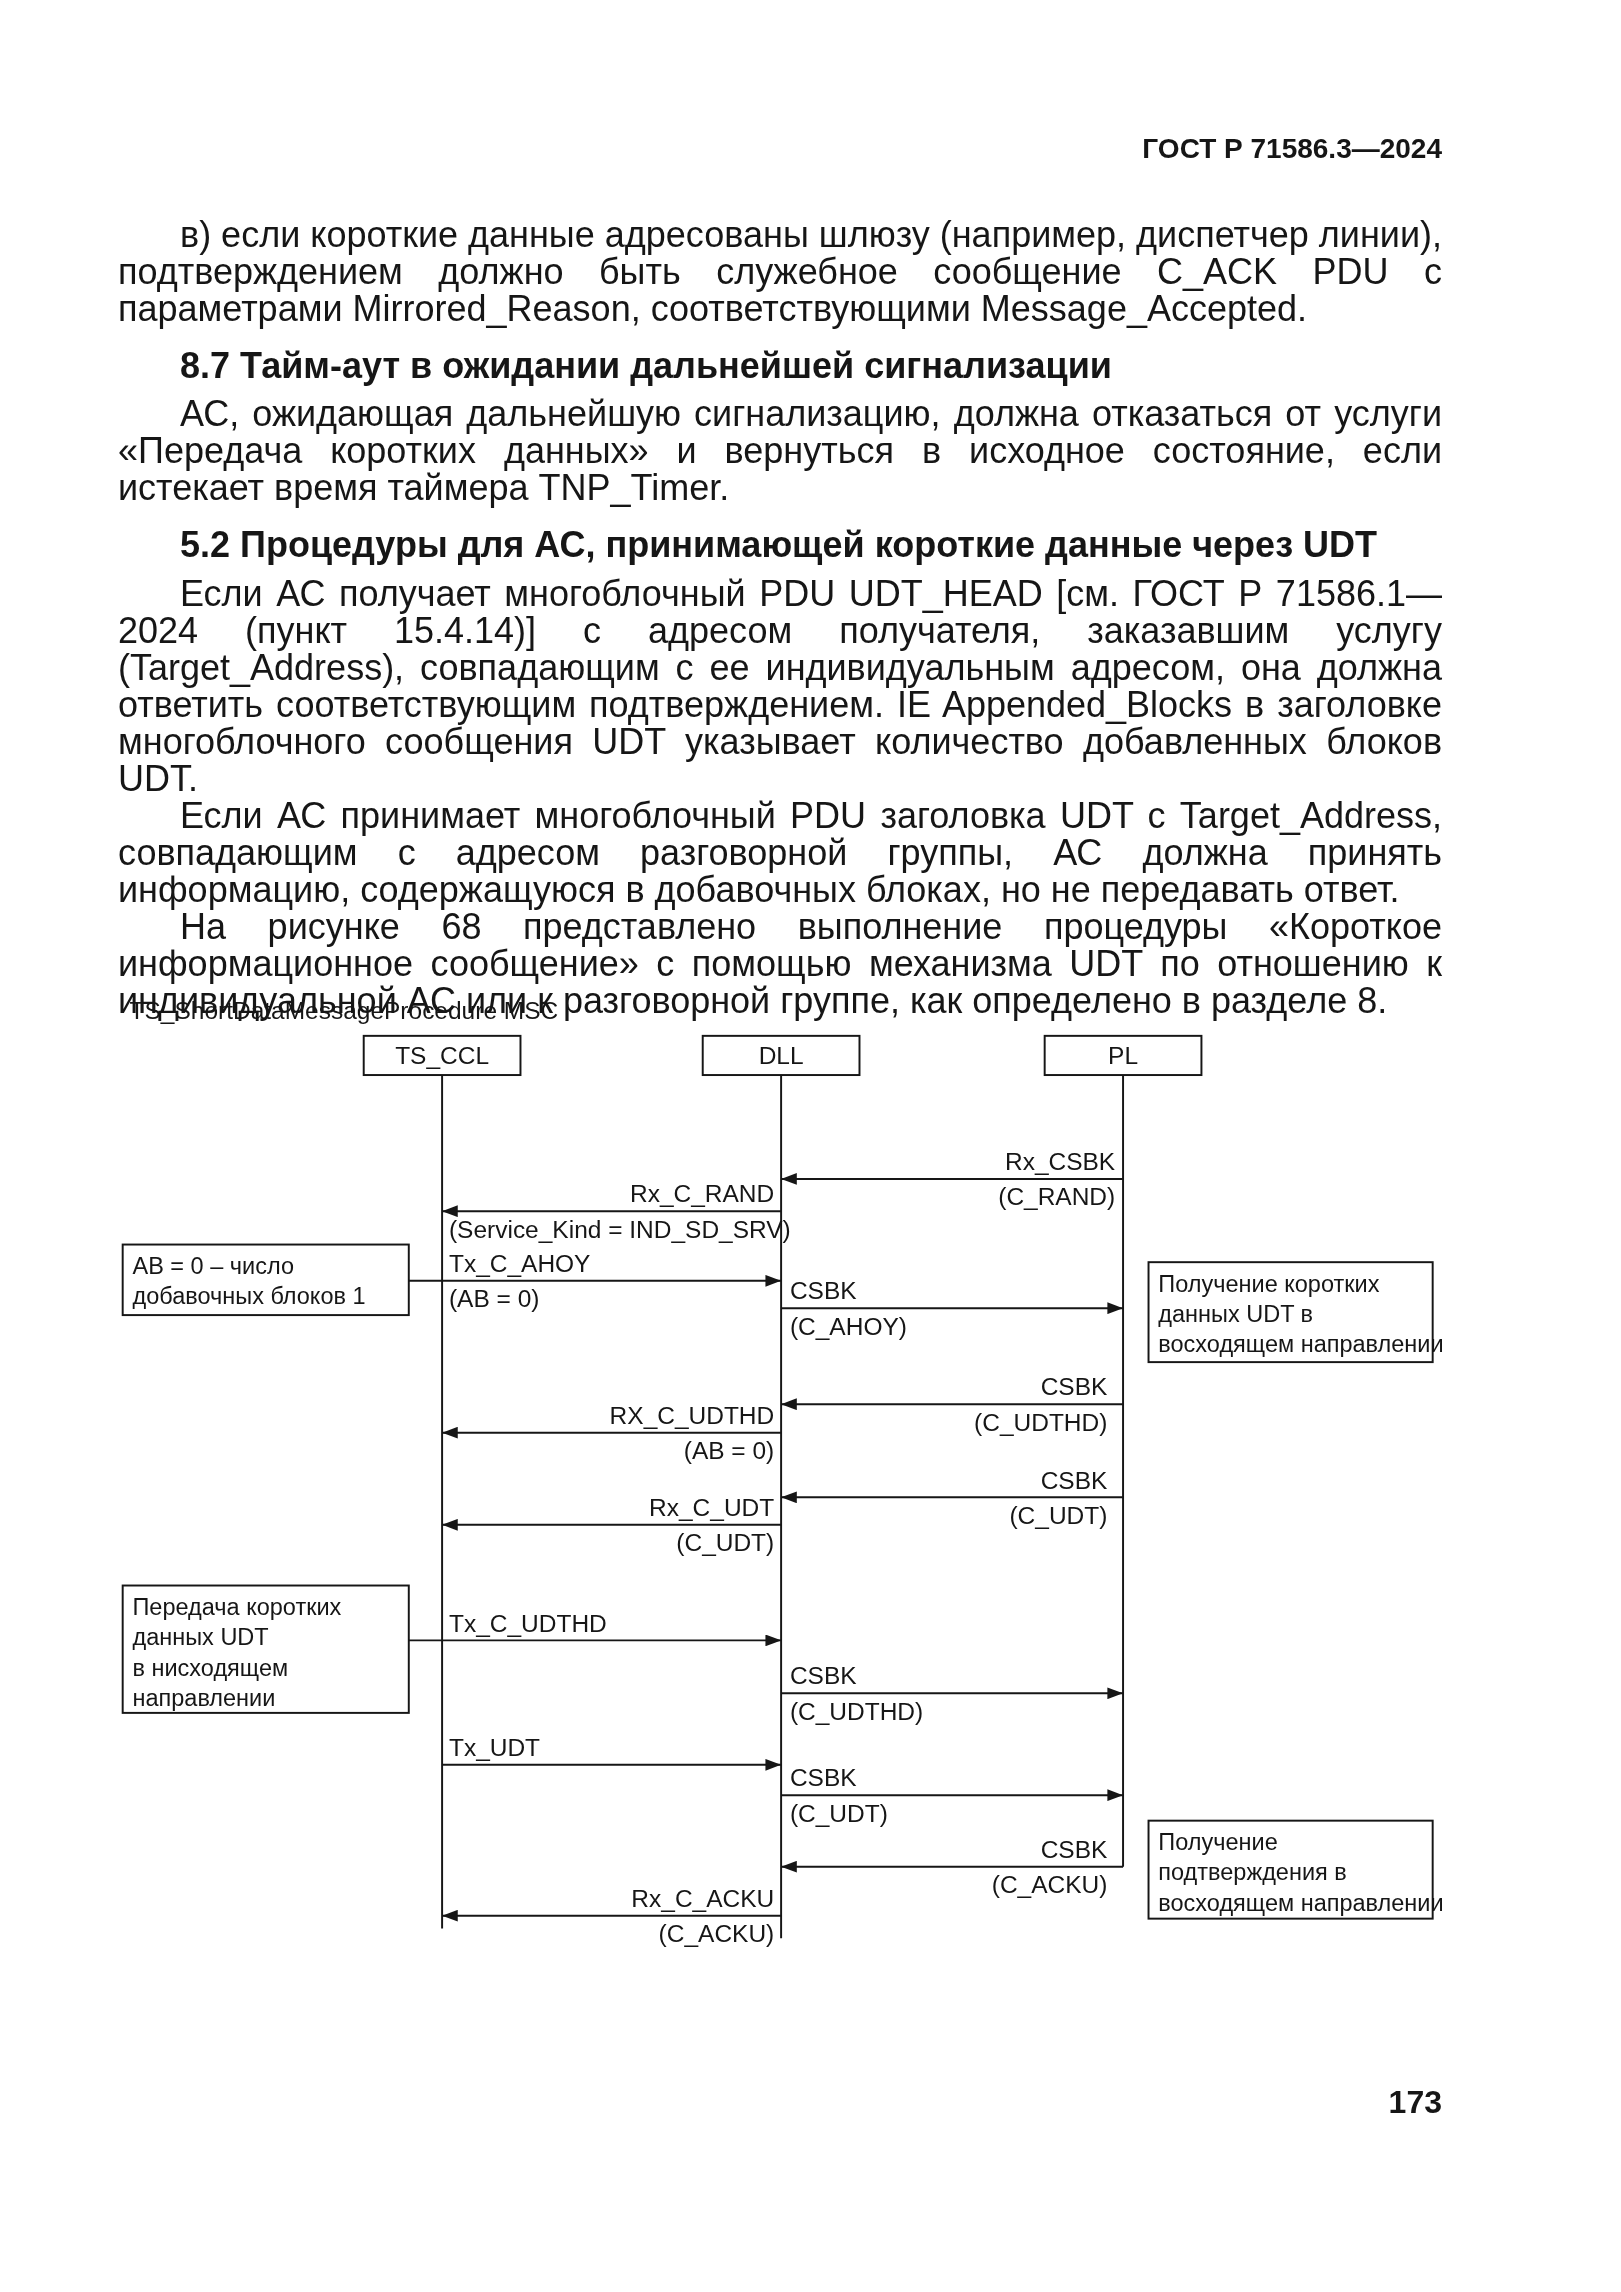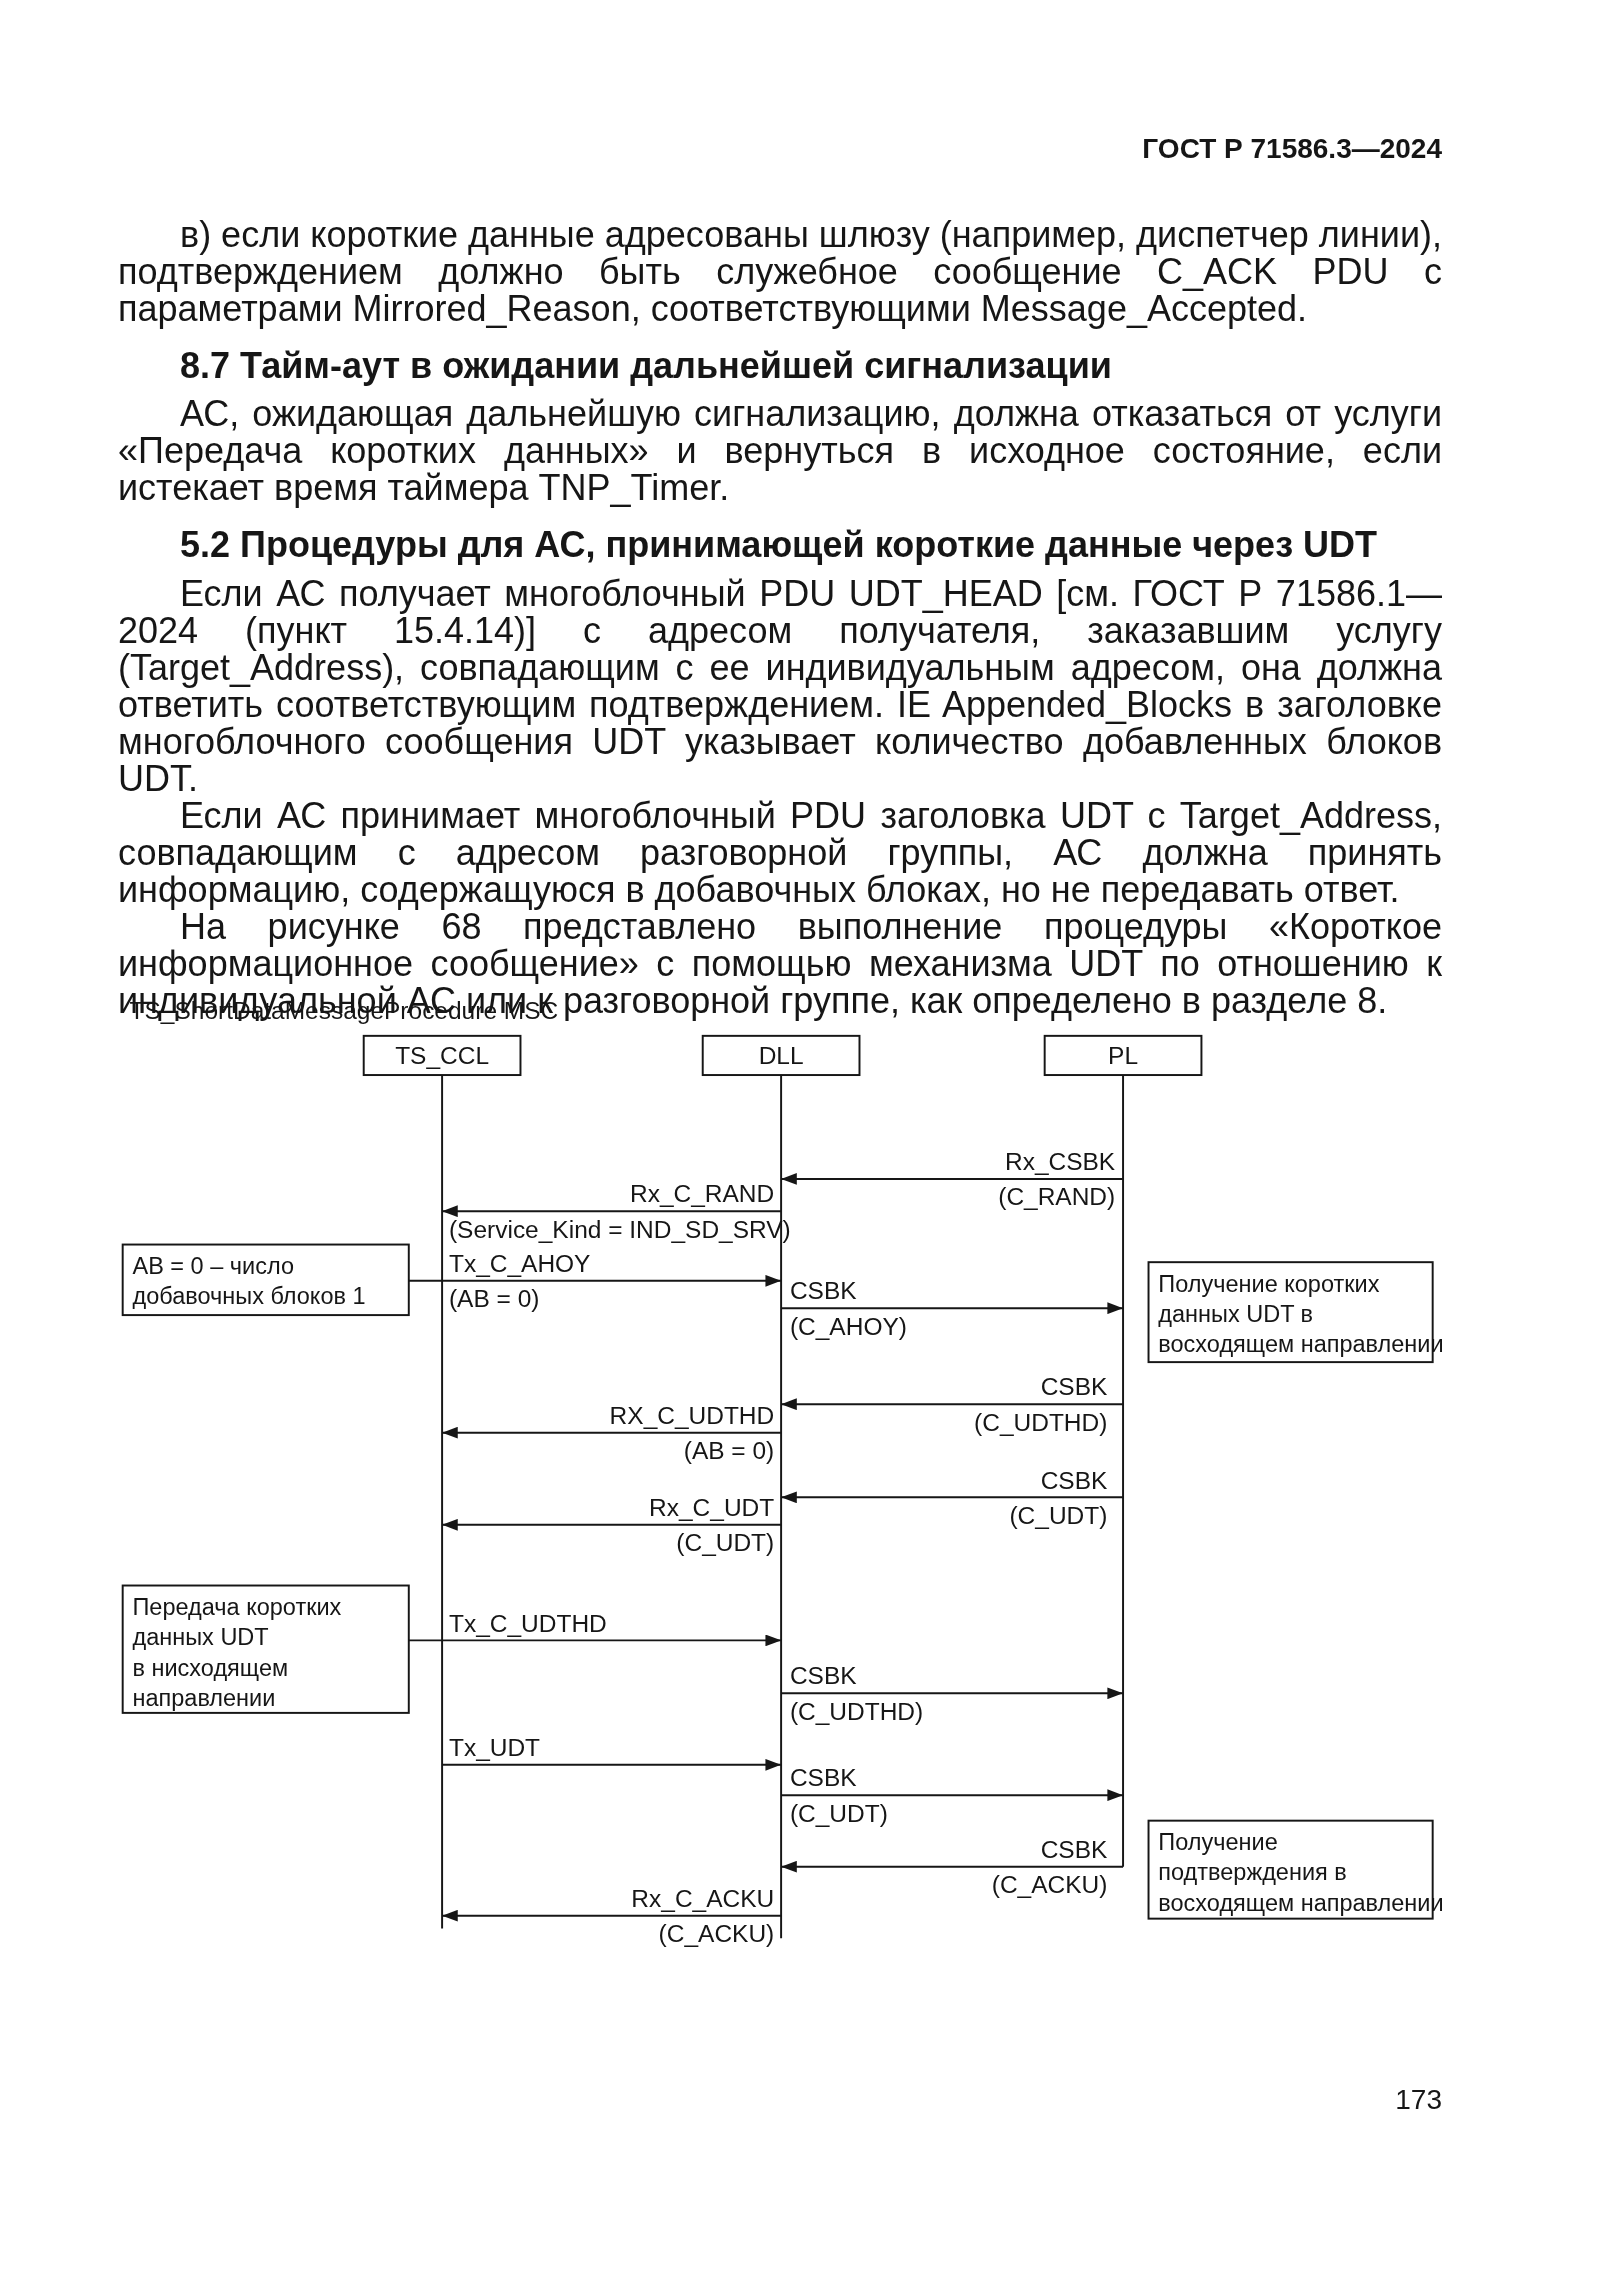--- a/index.html
+++ b/index.html
@@ -12,21 +12,21 @@
   .textcol { position: absolute; top: 216px; left: 118px; width: 1324px; font-size: 36px; line-height: 37px; text-align: justify; }
   .textcol p { margin: 0; }
   p.body { text-indent: 62px; }
   p.heading { font-weight: bold; text-align: left; text-indent: 0; margin: 19.6px 0 11.8px 62px; }
   .diagram { position: absolute; top: 980px; left: 0; width: 1621px; height: 970px; }
   .dg-line { stroke: #161616; stroke-width: 2; fill: none; }
   .dg-box { fill: #ffffff; stroke: #161616; stroke-width: 2; }
   .dg-text { font-family: "Liberation Sans", sans-serif; font-size: 25px; fill: #161616; }
   .dg-note { font-size: 24px; }
   .caption { position: absolute; top: 1988px; left: 118px; width: 1324px; text-align: center; font-size: 26.5px; line-height: 37px; }
-  .pagenum { position: absolute; top: 2084px; right: 179px; font-size: 28px; }
+  .pagenum { position: absolute; top: 2084px; right: 179px; font-size: 32px; font-weight: bold; }
 </style>
 </head>
 <body>
 
 <div class="page">
 
   <div class="doc-header">ГОСТ Р 71586.3—2024</div>
 
   <div class="textcol">
     <p class="body">в) если короткие данные адресованы шлюзу (например, диспетчер линии), подтверждением должно быть служебное сообщение C_ACK PDU с параметрами Mirrored_Reason, соответствующими Message_Accepted.</p>

